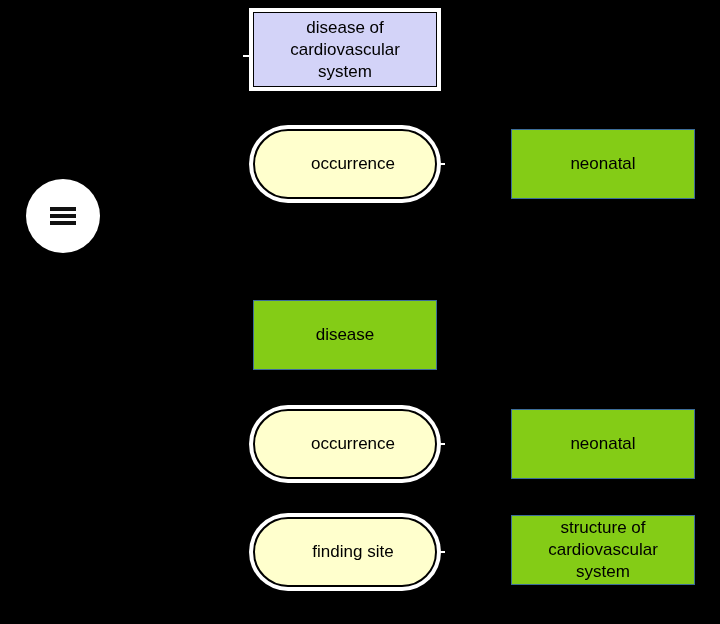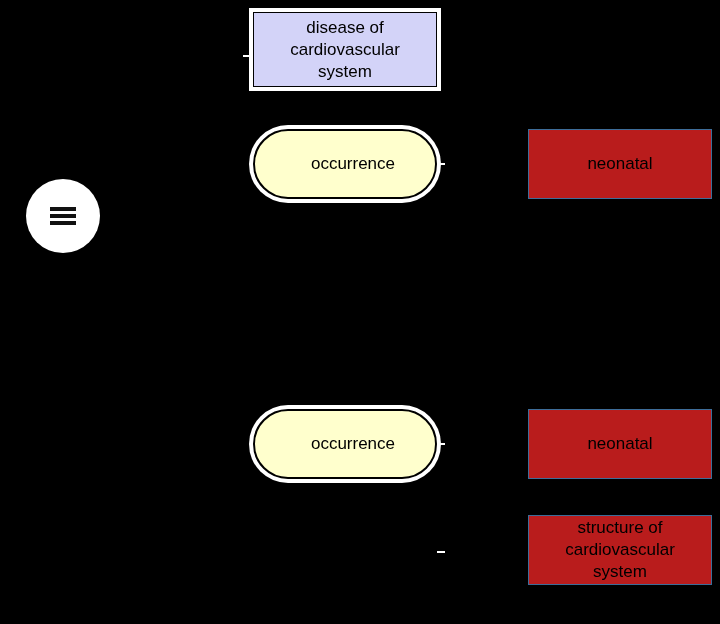--- a/index.html
+++ b/index.html
@@ -34,23 +34,22 @@
   
   .rect-node {
     position: absolute;
     box-sizing: border-box;
     display: flex;
     align-items: center;
     justify-content: center;
     border: 1px solid #1a1a1a;
   }
   .rect-node.blue {
-    background: #b91c1c;
+    background: #84cc16;
     border: 1px solid #3d6d99;
-    margin-left: 17px;
   }
   .rect-node.purple {
     background: #d3d3f8;
     border: 1px solid #000000;
     box-shadow: 0 0 0 4px #ffffff;
   }
 
   
   .stadium-node {
     position: absolute;
@@ -123,30 +122,36 @@
 
   <div class="stadium-node" style="left:253px; top:129px; width:184px; height:70px;">
     <span class="node-label">occurrence</span>
   </div>
   <div class="stub" style="left:437px; top:163px; width:8px;"></div>
 
   <div class="rect-node blue" style="left:511px; top:129px; width:184px; height:70px;">
     <span class="node-label">neonatal</span>
   </div>
 
+  <div class="rect-node blue" style="left:253px; top:300px; width:184px; height:70px;">
+    <span class="node-label">disease</span>
+  </div>
 
   <div class="stadium-node" style="left:253px; top:409px; width:184px; height:70px;">
     <span class="node-label">occurrence</span>
   </div>
   <div class="stub" style="left:437px; top:443px; width:8px;"></div>
 
   <div class="rect-node blue" style="left:511px; top:409px; width:184px; height:70px;">
     <span class="node-label">neonatal</span>
   </div>
 
+  <div class="stadium-node" style="left:253px; top:517px; width:184px; height:70px;">
+    <span class="node-label">finding site</span>
+  </div>
   <div class="stub" style="left:437px; top:551px; width:8px;"></div>
 
   <div class="rect-node blue" style="left:511px; top:515px; width:184px; height:70px;">
     <span class="node-label">structure of
 cardiovascular
 system</span>
   </div>
 
 </div>
 

